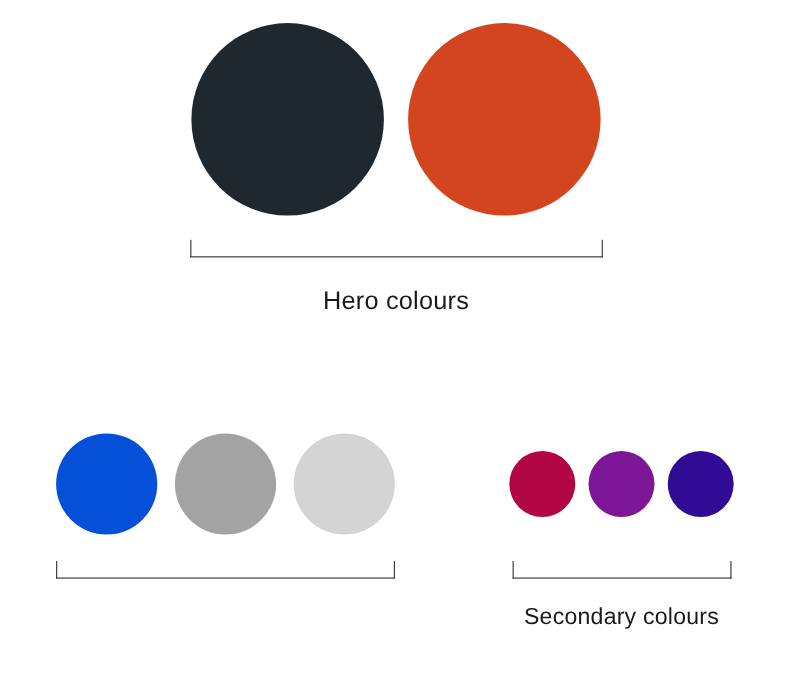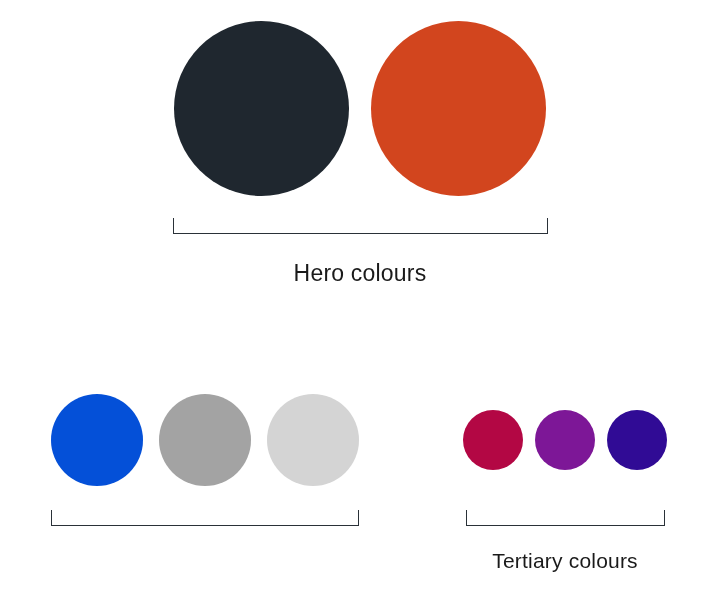--- a/index.html
+++ b/index.html
@@ -108,16 +108,16 @@
 
   <div class="group" id="group-tertiary">
     <div class="swatch-row" id="tertiary-swatches">
       <div class="swatch tertiary" style="background-color: rgb(179, 7, 68);"></div>
       <div class="swatch tertiary" style="background-color: rgb(125, 23, 151);"></div>
       <div class="swatch tertiary" style="background-color: rgb(48, 11, 149);"></div>
     </div>
     <div class="bracket-wrap">
       <div class="bracket" id="tertiary-bracket"></div>
     </div>
-    <div class="group-label" id="tertiary-label">Tertiary colours</div>
+    <div class="group-label" id="tertiary-label">Secondary colours</div>
   </div>
 
 </div>
 
 </body></html>

